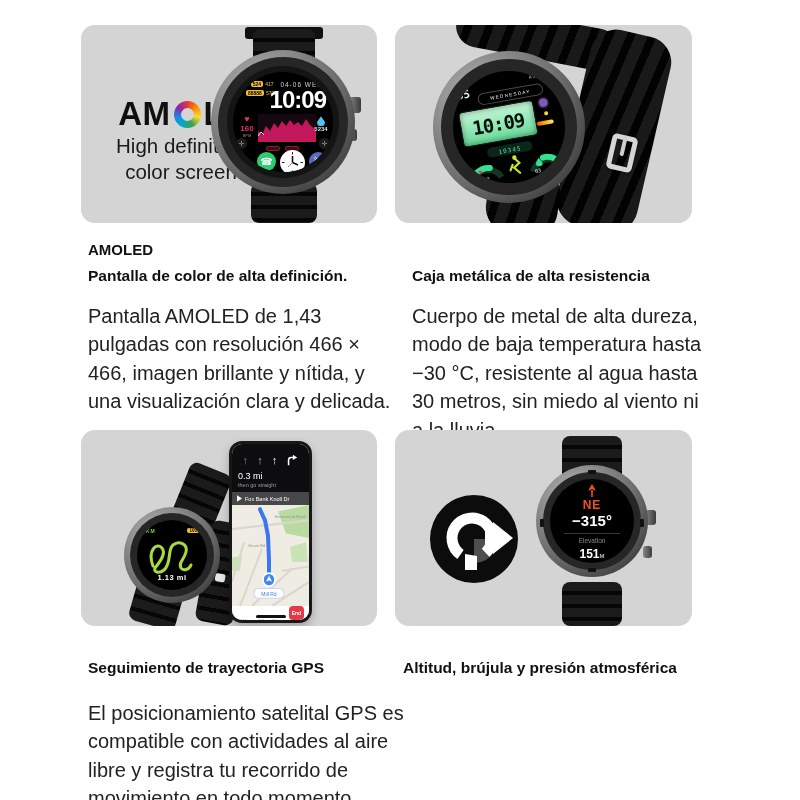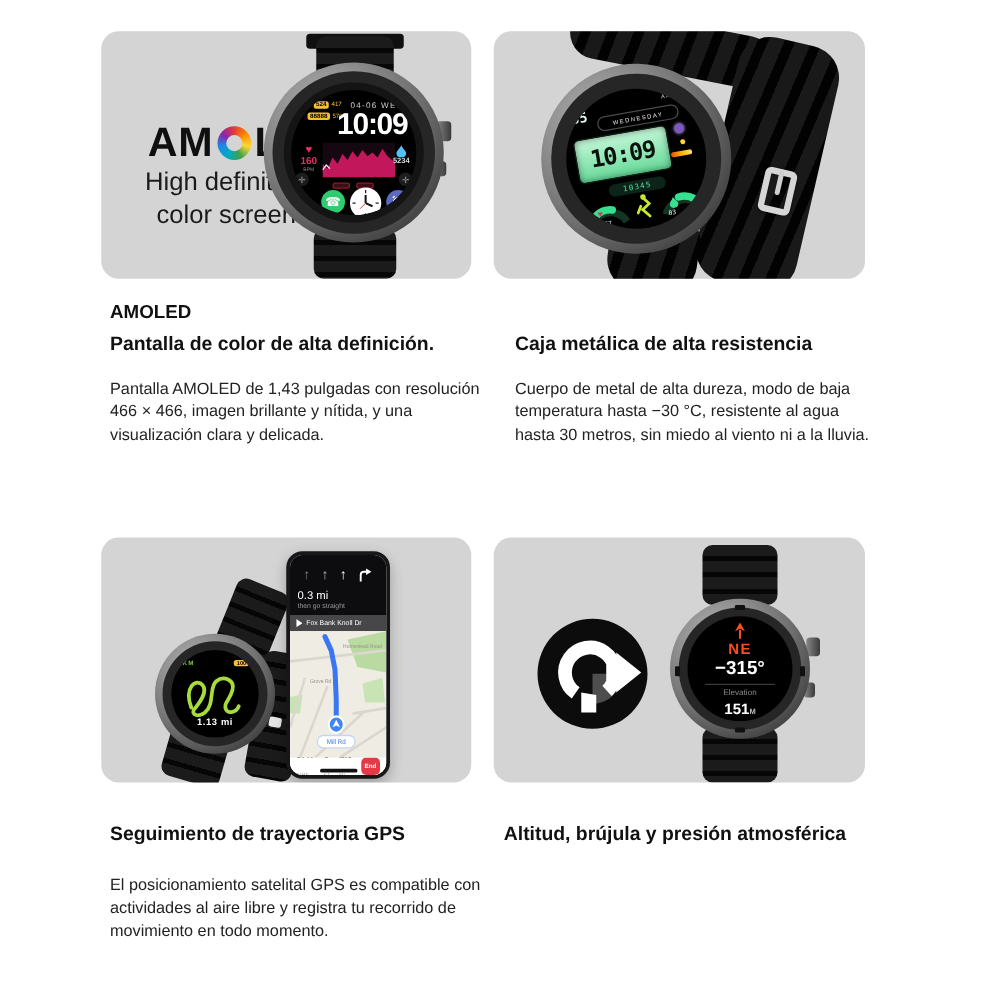--- a/index.html
+++ b/index.html
@@ -5,21 +5,21 @@
   * { margin:0; padding:0; box-sizing:border-box; }
   html,body { background:#fff; }
   .page { position:relative; width:800px; height:800px; background:#ffffff;
           font-family:"Liberation Sans", sans-serif; color:#1c1c1c; overflow:hidden; }
   .abs { position:absolute; }
   .card { position:absolute; background:#d4d4d4; border-radius:14px; overflow:hidden; }
 
   
   .kicker { font-size:15px; font-weight:bold; color:#111; }
   .sec-title { font-size:15.5px; font-weight:bold; color:#111; }
-  .sec-body { font-size:13px; line-height:1.42; color:#222; }
+  .sec-body { font-size:20px; line-height:1.42; color:#222; }
 
   
   .brand-line { display:flex; align-items:center; gap:2px; font-weight:bold; font-size:33px; color:#0f0f0f; letter-spacing:0.5px;}
   .rainbow-o { width:27px; height:27px; border-radius:50%;
        background:conic-gradient(#e53935,#fb8c00,#fdd835,#43a047,#00acc1,#1e88e5,#8e24aa,#e53935);
        display:flex; align-items:center; justify-content:center; margin:0 1px; }
   .rainbow-o i { width:13px; height:13px; border-radius:50%; background:#d4d4d4; display:block; }
   .tagline { font-size:20.5px; color:#1a1a1a; text-align:center; line-height:1.25; }
 
   
@@ -333,21 +333,21 @@
       <path d="M36,60 L36,76 L48,76 L48,62 Z" fill="#fff"></path>
       <rect x="56" y="38" width="12" height="12" fill="#fff"></rect>
       <polygon points="64,28 84,44 64,60" fill="#fff"></polygon>
     </svg>
 
     <div class="abs" style="left:0;top:0;width:297px;height:196px;">
       <div class="abs strap" style="left:167px;top:6px;width:60px;height:48px;"></div>
       <div class="abs strap" style="left:167px;top:152px;width:60px;height:44px;"></div>
       <div class="abs crown" style="left:250px;top:80px;width:11px;height:15px;"></div>
       <div class="abs crown" style="left:248px;top:116px;width:9px;height:12px;"></div>
-      <div class="abs case-outer" style="left:141px;top:49px;width:112px;height:112px;">
+      <div class="abs case-outer" style="left:141px;top:35px;width:112px;height:112px;">
         <div class="case-ring" style="inset:7px;"></div>
         <span class="bez-tick" style="left:52px;top:5px;"></span>
         <span class="bez-tick" style="left:52px;bottom:5px;"></span>
         <span class="bez-tick" style="left:4px;top:54px;width:4px;height:8px;"></span>
         <span class="bez-tick" style="right:4px;top:54px;width:4px;height:8px;"></span>
         <div class="watch-face center-col" style="inset:14px;justify-content:flex-start;">
           <svg width="10" height="14" viewBox="0 0 10 14" style="margin-top:5px;">
             <polygon points="5,0 9,7 5,5 1,7" fill="#f4511e"></polygon>
             <line x1="5" y1="6" x2="5" y2="13" stroke="#f4511e" stroke-width="1.6"></line>
           </svg>

